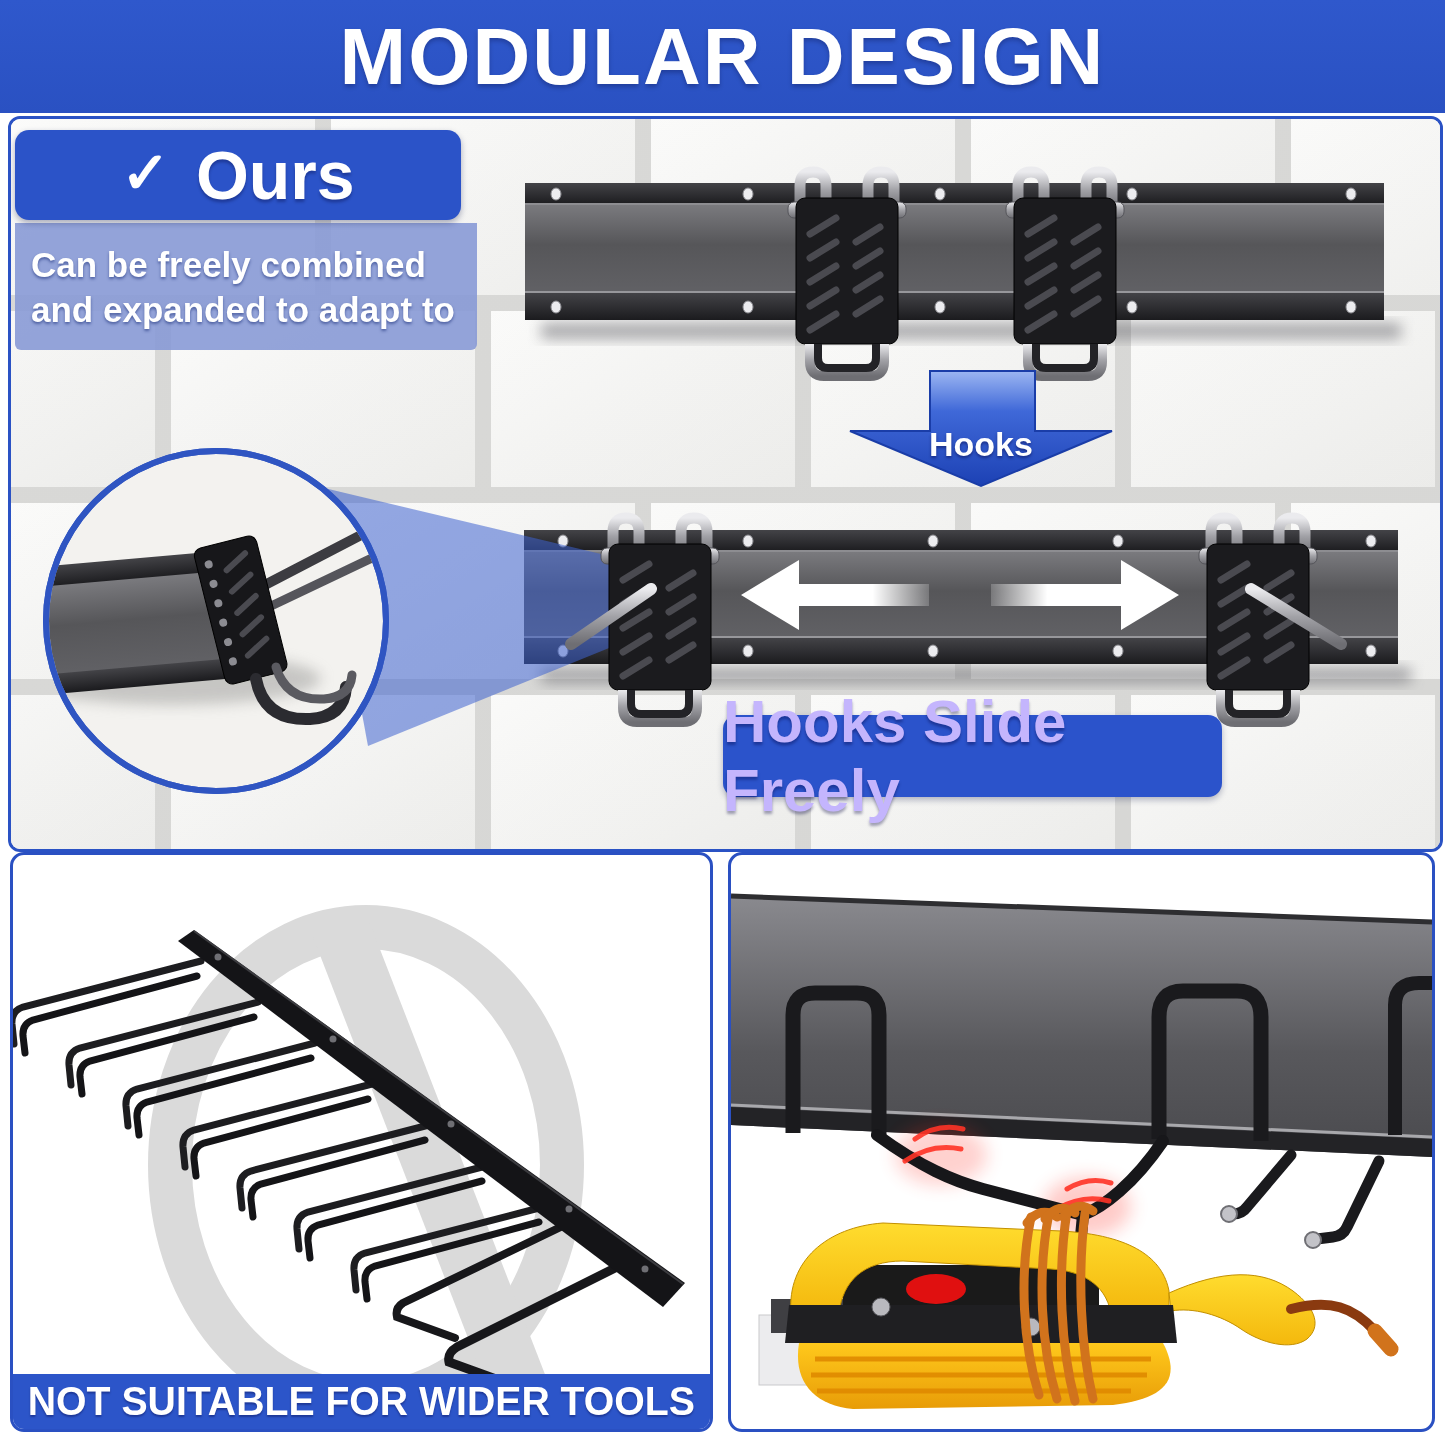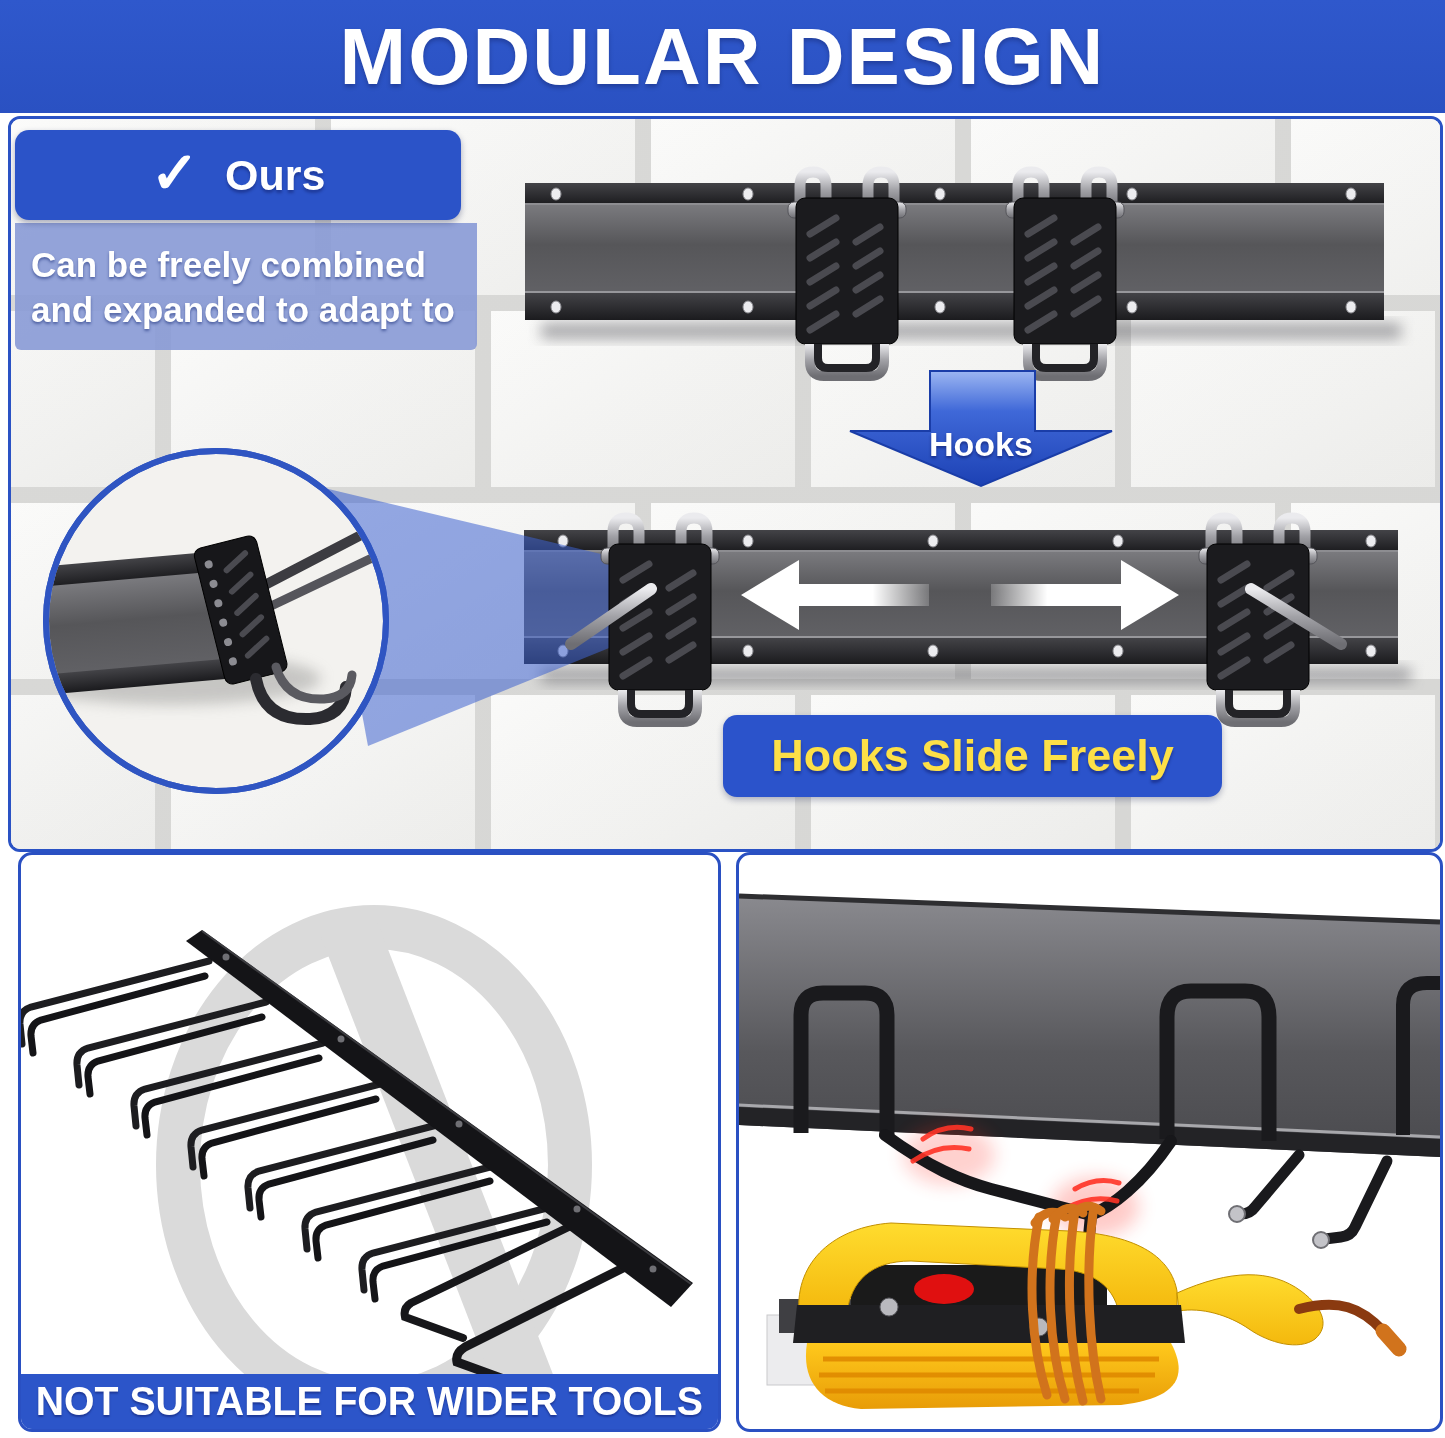--- a/index.html
+++ b/index.html
@@ -14,39 +14,39 @@
 
   
   .wall{position:absolute;left:8px;top:116px;width:1429px;height:730px;border:3px solid #2a52c4;
     border-radius:12px;overflow:hidden;background:#eeeeec;}
   .wall svg.scene{position:absolute;left:0;top:0;}
 
   .ours-box{position:absolute;left:4px;top:11px;width:446px;height:90px;background:#2b53c8;
     border-radius:14px;display:flex;align-items:center;justify-content:center;gap:26px;
     box-shadow:0 3px 6px rgba(20,30,80,.35);z-index:5;}
   .ours-box .chk{color:#fff;font-size:58px;font-weight:bold;transform:translateY(-2px);}
-  .ours-box .lbl{color:#fff;font-size:43px;font-weight:bold;text-shadow:0 3px 3px rgba(0,0,50,.3);}
+  .ours-box .lbl{color:#fff;font-size:68px;font-weight:bold;text-shadow:0 3px 3px rgba(0,0,50,.3);}
 
   .desc-box{position:absolute;left:4px;top:104px;width:462px;height:127px;
     background:rgba(136,154,214,.9);z-index:4;display:flex;flex-direction:column;justify-content:center;
     padding-left:16px;box-sizing:border-box;border-radius:0 0 6px 6px;}
   .desc-box span{color:#fff;font-size:35px;font-weight:bold;line-height:45px;
     text-shadow:0 2px 3px rgba(40,60,130,.65);}
 
   .adjust-label{position:absolute;left:850px;top:306px;width:240px;text-align:center;z-index:6;
     color:#fff;font-size:34px;font-weight:bold;text-shadow:0 2px 3px rgba(0,0,60,.45);}
 
   .slide-badge{position:absolute;left:712px;top:596px;width:499px;height:82px;background:#2b53cb;
     border-radius:14px;z-index:6;display:flex;align-items:center;justify-content:center;
     box-shadow:0 3px 6px rgba(20,30,80,.3);}
-  .slide-badge span{color:#fde047;font-size:45px;font-weight:bold;text-shadow:0 3px 3px rgba(0,0,60,.35);}
+  .slide-badge span{color:#c4b5fd;font-size:60px;font-weight:bold;text-shadow:0 3px 3px rgba(0,0,60,.35);}
 
   
   .panel{position:absolute;top:852px;height:574px;background:#ffffff;border:3px solid #2a50c2;
-    border-radius:14px;overflow:hidden;margin-left:8px;}
+    border-radius:14px;overflow:hidden;}
   .panel.left{left:10px;width:697px;}
   .panel.right{left:728px;width:701px;}
   .panel svg{position:absolute;left:0;top:0;}
   .caption{position:absolute;left:0;right:0;bottom:0;height:55px;background:#2c55c9;z-index:9;
     display:flex;align-items:center;justify-content:center;}
   .caption span{color:#fff;font-size:40px;font-weight:bold;white-space:nowrap;letter-spacing:0;
     text-shadow:0 2px 2px rgba(0,0,60,.35);transform:scaleX(.98);}
 </style>
 </head>
 <body>

